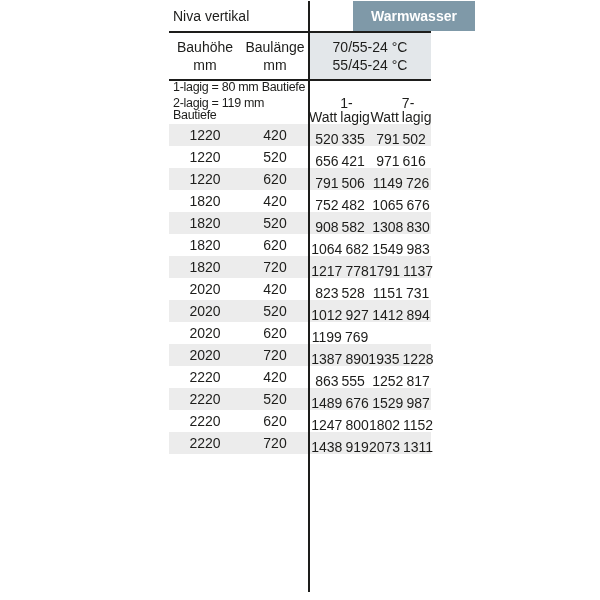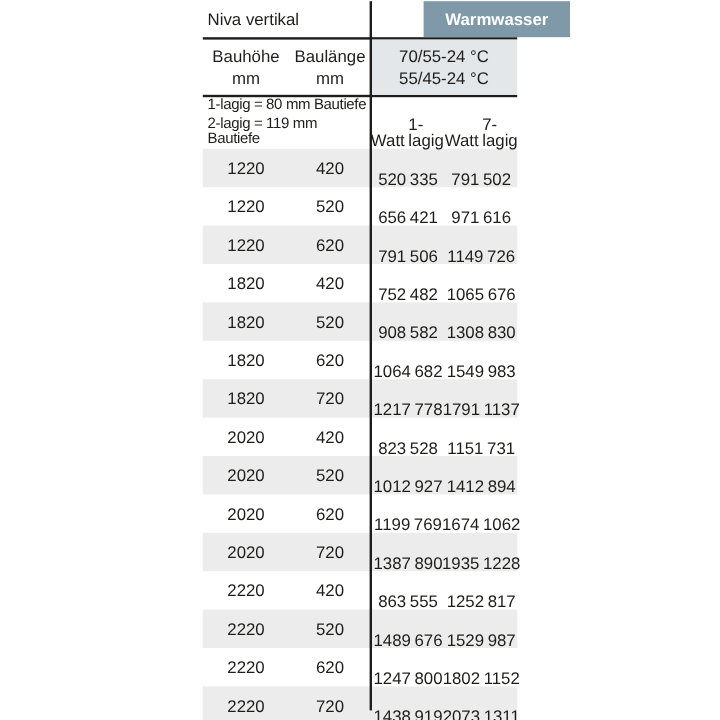--- a/index.html
+++ b/index.html
@@ -56,21 +56,21 @@
     height: 43px;
   }
   .note {
     display: flex; flex-direction: column; 
     padding-left: 4px; gap: 3px;
     font-size: 12.5px; letter-spacing: -0.3px;
   }
   .trow {
     display: grid;
     grid-template-columns: 72px 68px 62px 60px;
-    height: 32px;
+    height: 22px;
   }
   .trow.shaded { background: var(--row_shade, #ececec); }
   .cell { display: flex; align-items: center; justify-content: center; }
   .pair {
     display: flex; flex-direction: row;
     align-items: flex-end; justify-content: center;
     gap: 3px;
   }
 </style>
 </head>
@@ -272,24 +272,20 @@
     <div class="cell">
       <span>2020</span>
     </div>
     <div class="cell">
       <span>620</span>
     </div>
     <div class="pair">
       <span>1199</span>
       <span>769</span>
     </div>
-    <div class="pair">
-      <span>1674</span>
-      <span>1062</span>
-    </div>
   </div>
 
   <div class="trow shaded">
     <div class="cell">
       <span>2020</span>
     </div>
     <div class="cell">
       <span>720</span>
     </div>
     <div class="pair">

